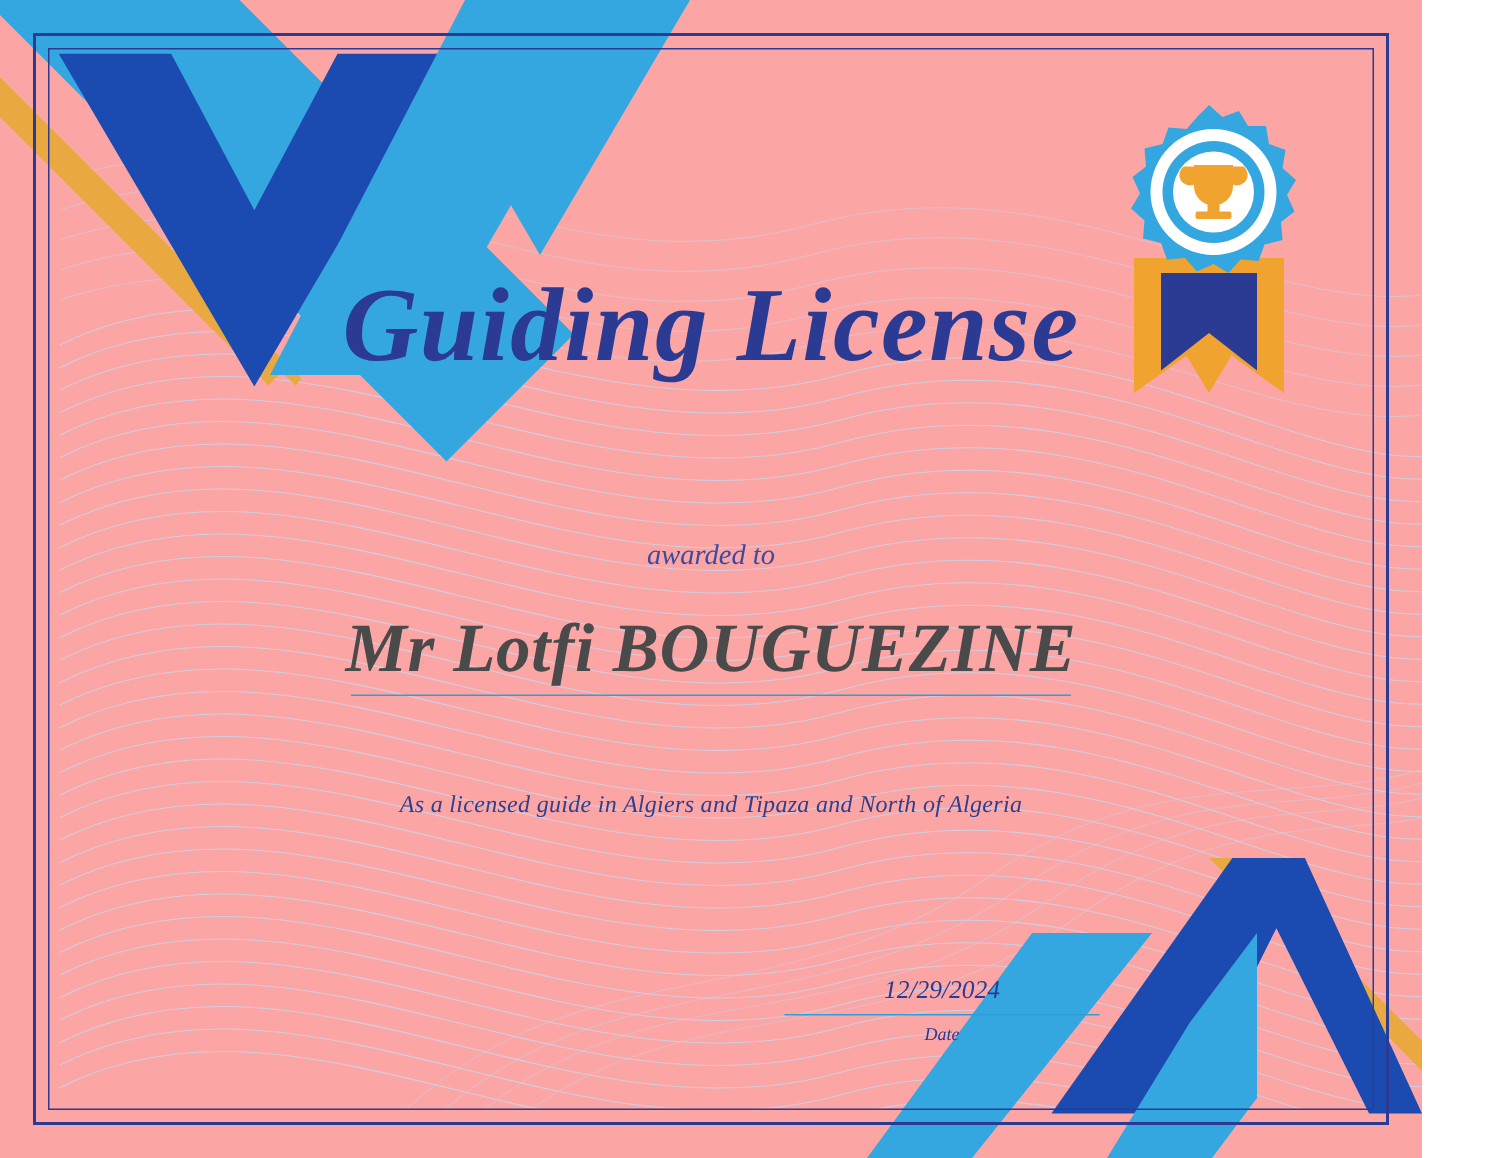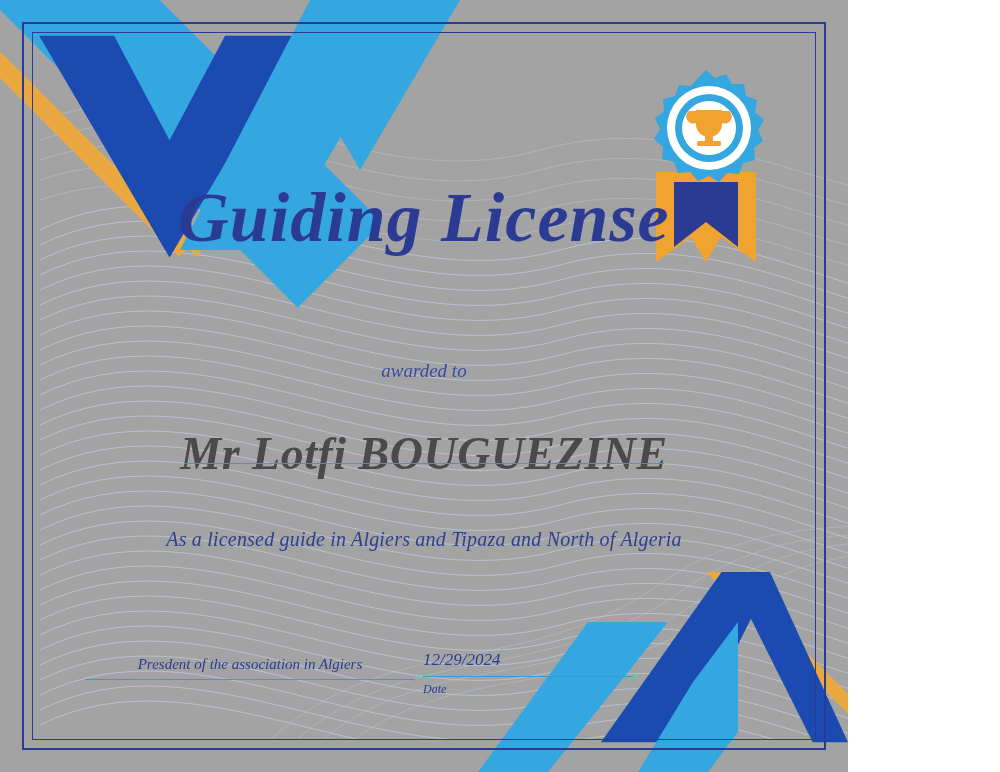--- a/index.html
+++ b/index.html
@@ -5,23 +5,23 @@
   * { box-sizing: border-box; }
   html, body {
     margin: 0; padding: 0;
     width: 1000px; height: 772px;
     background: #ffffff;
     font-family: "Liberation Serif", serif;
     overflow: hidden;
   }
   #cert {
     position: relative;
-    width: 848px;
+    width: 948px;
     height: 772px;
-    background: #a3a3a3;
+    background: #fca5a5;
     overflow: hidden;
   }
 
   
   .deco { position: absolute; pointer-events: none; }
 
   .tl-wrap { top: 0; left: 0; width: 460px; height: 320px; overflow: hidden; }
   .br-wrap { bottom: 0; right: 0; width: 330px; height: 200px; overflow: hidden; }
 
   
@@ -126,55 +126,54 @@
   }
   .recipient {
     display: inline-block;
     font-family: "Liberation Serif", serif;
     font-style: italic;
     font-weight: bold;
     font-size: 46px;
     color: #4a4a4a;
     letter-spacing: 0.5px;
     padding: 0 10px 8px 10px;
-    margin-top: 22px;
   }
   .recipient-rule {
     position: absolute;
     top: 463px;
     left: 50%;
     transform: translateX(-50%);
     width: 480px;
     height: 1px;
     background: #2e9fd6;
   }
   .desc {
     position: absolute;
     top: 528px; left: 0; right: 0;
     font-family: "Liberation Serif", serif;
     font-style: italic;
-    font-size: 20px;
+    font-size: 16px;
     color: #2f3f8f;
     letter-spacing: 0.2px;
   }
 
   
   .sig-left {
     position: absolute;
     left: 85px;
     bottom: 92px;
     width: 330px;
     text-align: center;
   }
   .sig-right {
     position: absolute;
     right: 215px;
     bottom: 75px;
     width: 210px;
-    text-align: left;
+    text-align: center;
   }
   .sig-text {
     font-family: "Liberation Serif", serif;
     font-style: italic;
     font-size: 15px;
     color: #2b3a93;
     padding-bottom: 6px;
   }
   .sig-date {
     font-family: "Liberation Serif", serif;
@@ -322,24 +321,20 @@
   <div class="content">
     <div class="title">Guiding License</div>
     <div class="awarded">awarded to</div>
     <div class="recipient-wrap">
       <span class="recipient">Mr Lotfi BOUGUEZINE</span>
     </div>
     <div class="recipient-rule"></div>
     <div class="desc">As a licensed guide in Algiers and Tipaza and North of Algeria</div>
   </div>
 
-  <div class="sig-left">
-    <div class="sig-text">Presdent of the association in Algiers</div>
-    <div class="sig-rule"></div>
-  </div>
 
   <div class="sig-right">
     <div class="sig-date">12/29/2024</div>
     <div class="sig-rule"></div>
     <div class="sig-caption">Date</div>
   </div>
 
 </div>
 
 </body></html>

